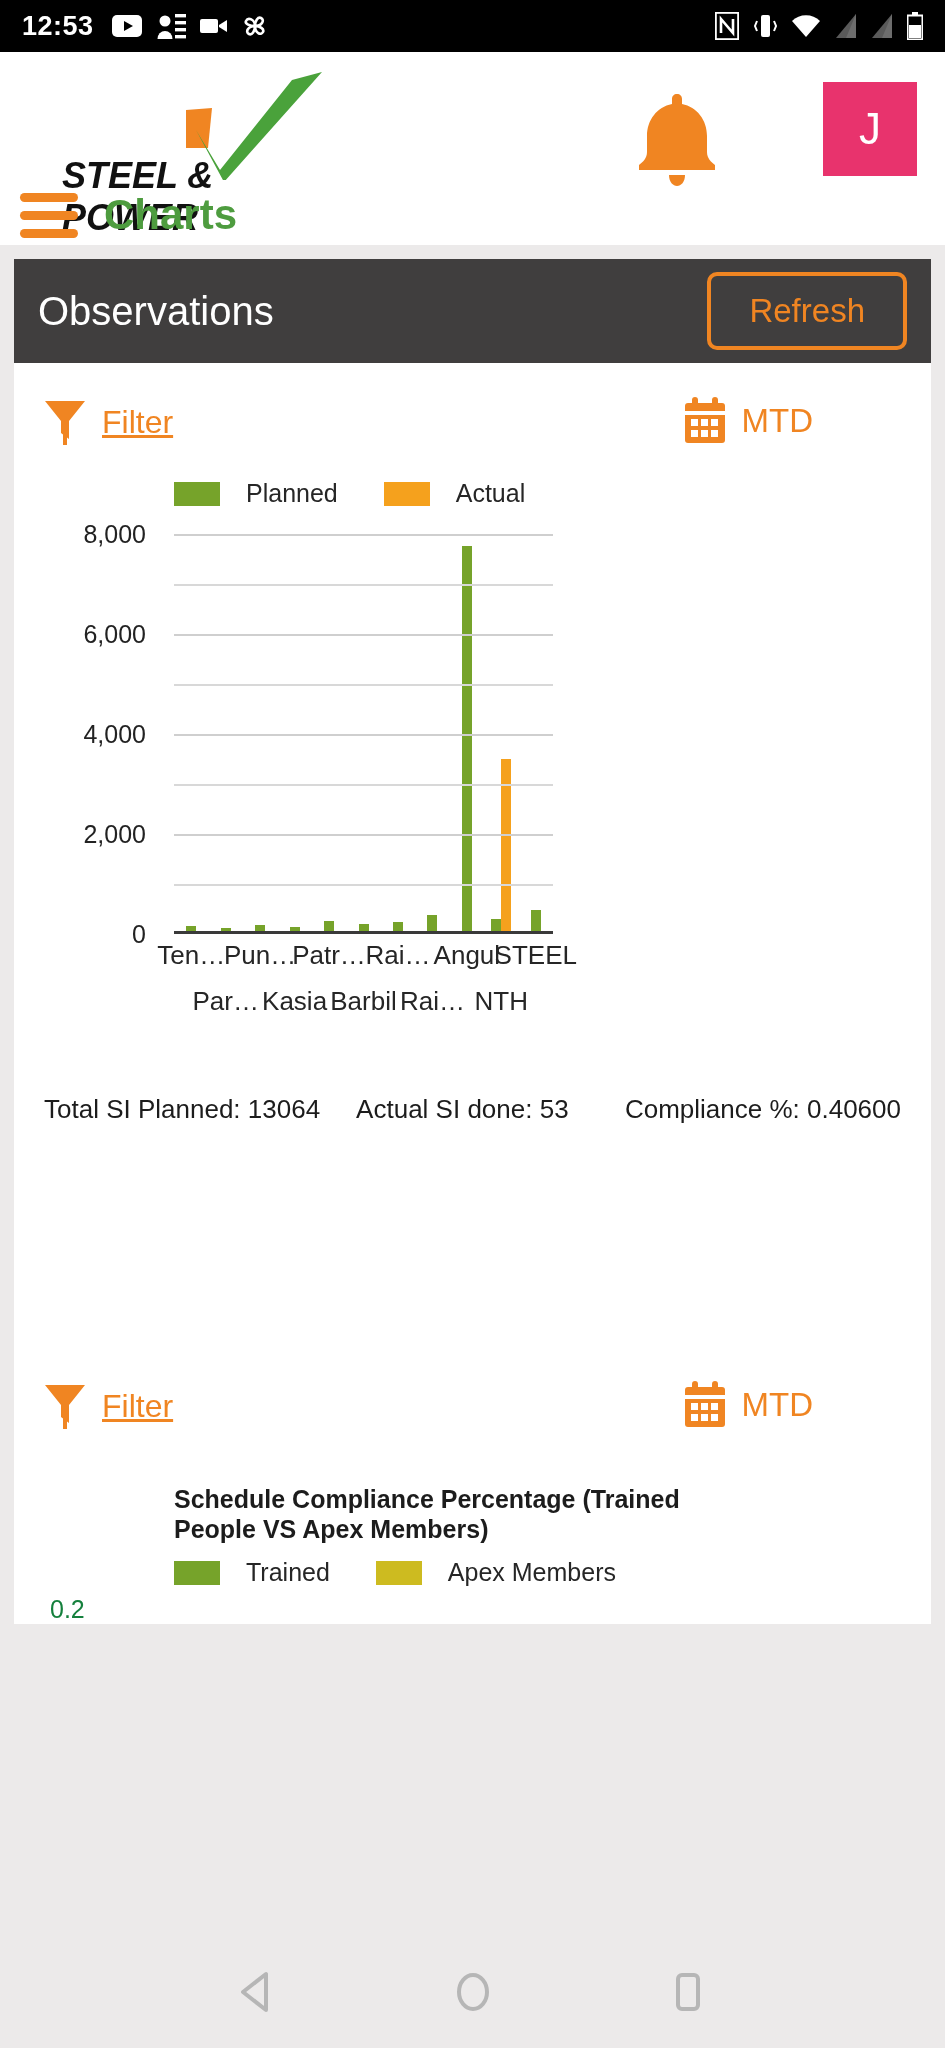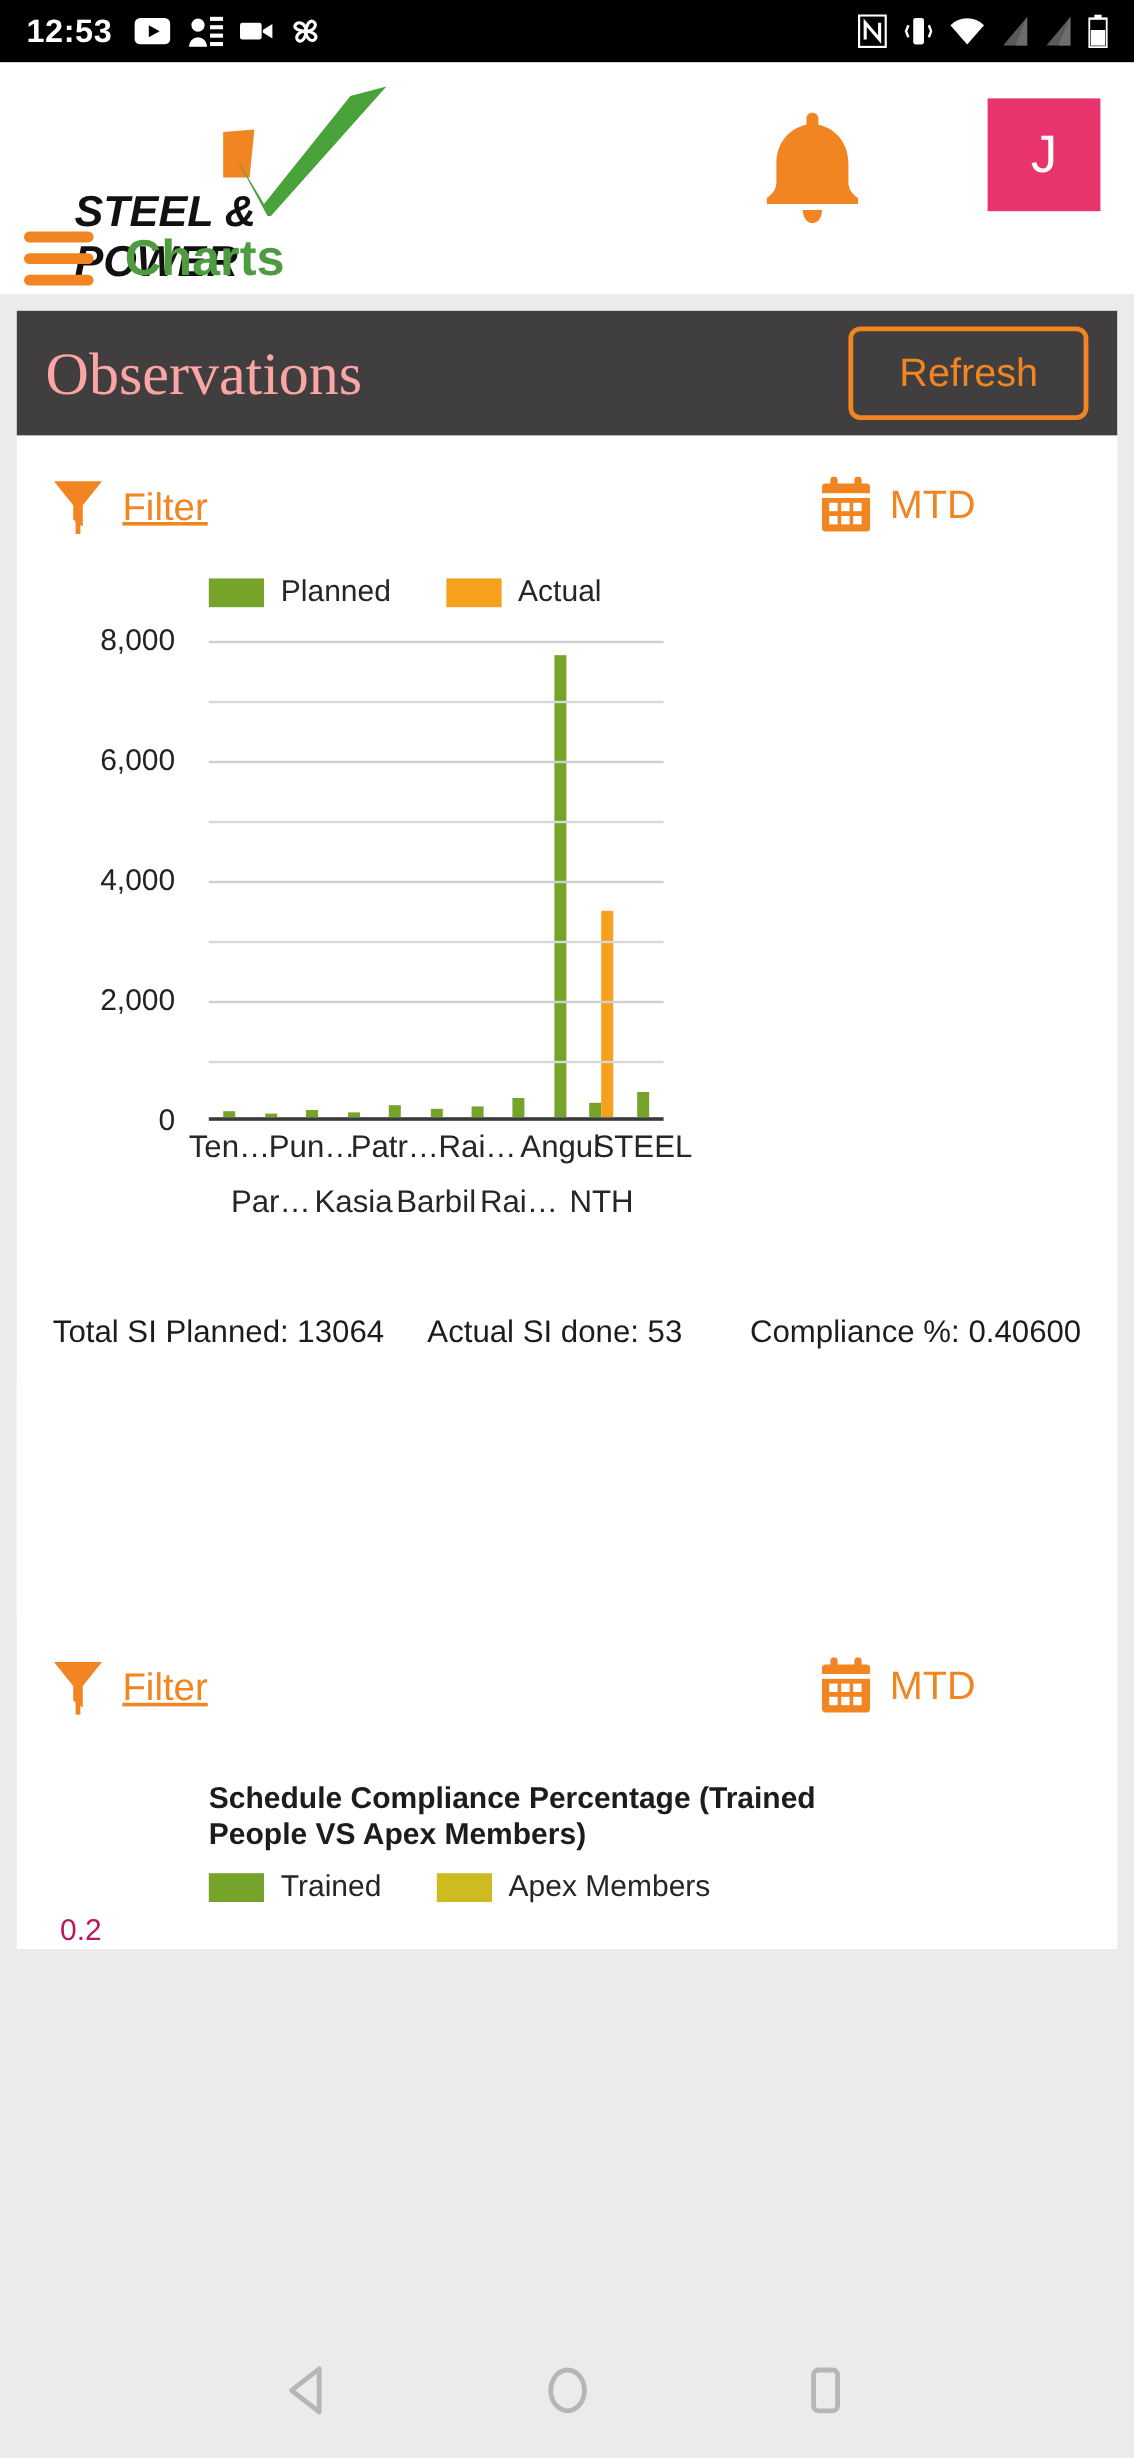--- a/index.html
+++ b/index.html
@@ -54,42 +54,42 @@
   .pagetitle { font-size: 42px; font-weight: 700; color: #4e9c3f; }
 
   
   .body { flex: 1 1 auto; position: relative; background: #eceaea; overflow: hidden; }
   .card { margin: 14px 14px 0 14px; background: #fff; }
 
   .obs-bar {
     background: #403e3e; height: 104px;
     display: flex; align-items: center; padding: 0 24px;
   }
-  .obs-title { color: #fca5a5; font-size: 50px; font-weight: 400; font-family: Liberation Serif, serif; }
+  .obs-title { color: #ffffff; font-size: 40px; font-weight: 400; }
   .refresh-btn {
     margin-left: auto; border: 4px solid #f08522; border-radius: 10px;
     color: #f08522; font-size: 33px; background: transparent;
     padding: 16px 38px; cursor: pointer; font-family: inherit;
   }
 
   .panel { background: #fff; padding: 0; }
   .filterrow { display: flex; align-items: flex-end; padding: 34px 30px 20px 30px; }
   .filter-left { display:flex; align-items:center; gap: 16px; cursor:pointer; }
   .filter-label { color: #f08522; font-size: 32px; text-decoration: underline; }
   .filter-right { display:flex; align-items:center; gap: 14px; margin-left: auto; margin-right: 88px; cursor:pointer; }
   .mtd-label { color: #f08522; font-size: 33px; }
 
   
   .chartblock { padding: 0 0 0 0; position: relative; }
   .chart-title {
     font-size: 25px; font-weight: 700; color: #1c1c1c;
     padding-left: 160px; padding-top: 36px; line-height: 1.18; max-width: 700px;
   }
   .legend { display: flex; gap: 46px; padding-left: 160px; padding-top: 14px; align-items: center; }
-  .legend-item { display: flex; align-items: center; gap: 14px; }
+  .legend-item { display: flex; align-items: center; gap: 26px; }
   .swatch { width: 46px; height: 24px; display: block; }
   .legend-label { font-size: 25px; color: #262626; }
 
   .plot { position: relative; height: 400px; margin-top: 26px; }
   .ylabels { position: absolute; left: 0; top: 0; width: 142px; height: 100%; }
   .ytick { position: absolute; right: 10px; font-size: 25px; color: #222; transform: translateY(-50%); }
   .grid { position: absolute; left: 160px; right: 378px; top: 0; bottom: 0; }
   .gl { position: absolute; left: 0; right: 0; height: 2px; background: #d8d8d8; }
   .gl.major { background: #cfcfcf; }
   .axis { position: absolute; left: 0; right: 0; bottom: 0; height: 3px; background: #3a3a3a; }
@@ -371,21 +371,21 @@
             <div class="legend-item">
               <span class="swatch" style="background:#76a32a"></span>
               <span class="legend-label">Trained</span>
             </div>
             <div class="legend-item">
               <span class="swatch" style="background:#cdbb20"></span>
               <span class="legend-label">Apex Members</span>
             </div>
           </div>
           <div style="padding-left:36px;padding-top:8px;">
-            <span style="font-size:25px;color:#be185d;">0.2</span>
+            <span style="font-size:25px;color:#15803d;">0.2</span>
           </div>
         </div>
 
       </div>
     </div>
   </div>
 
   <div class="navbar">
     <div class="navbtn">
       <svg width="46" height="46" viewBox="0 0 46 46">

